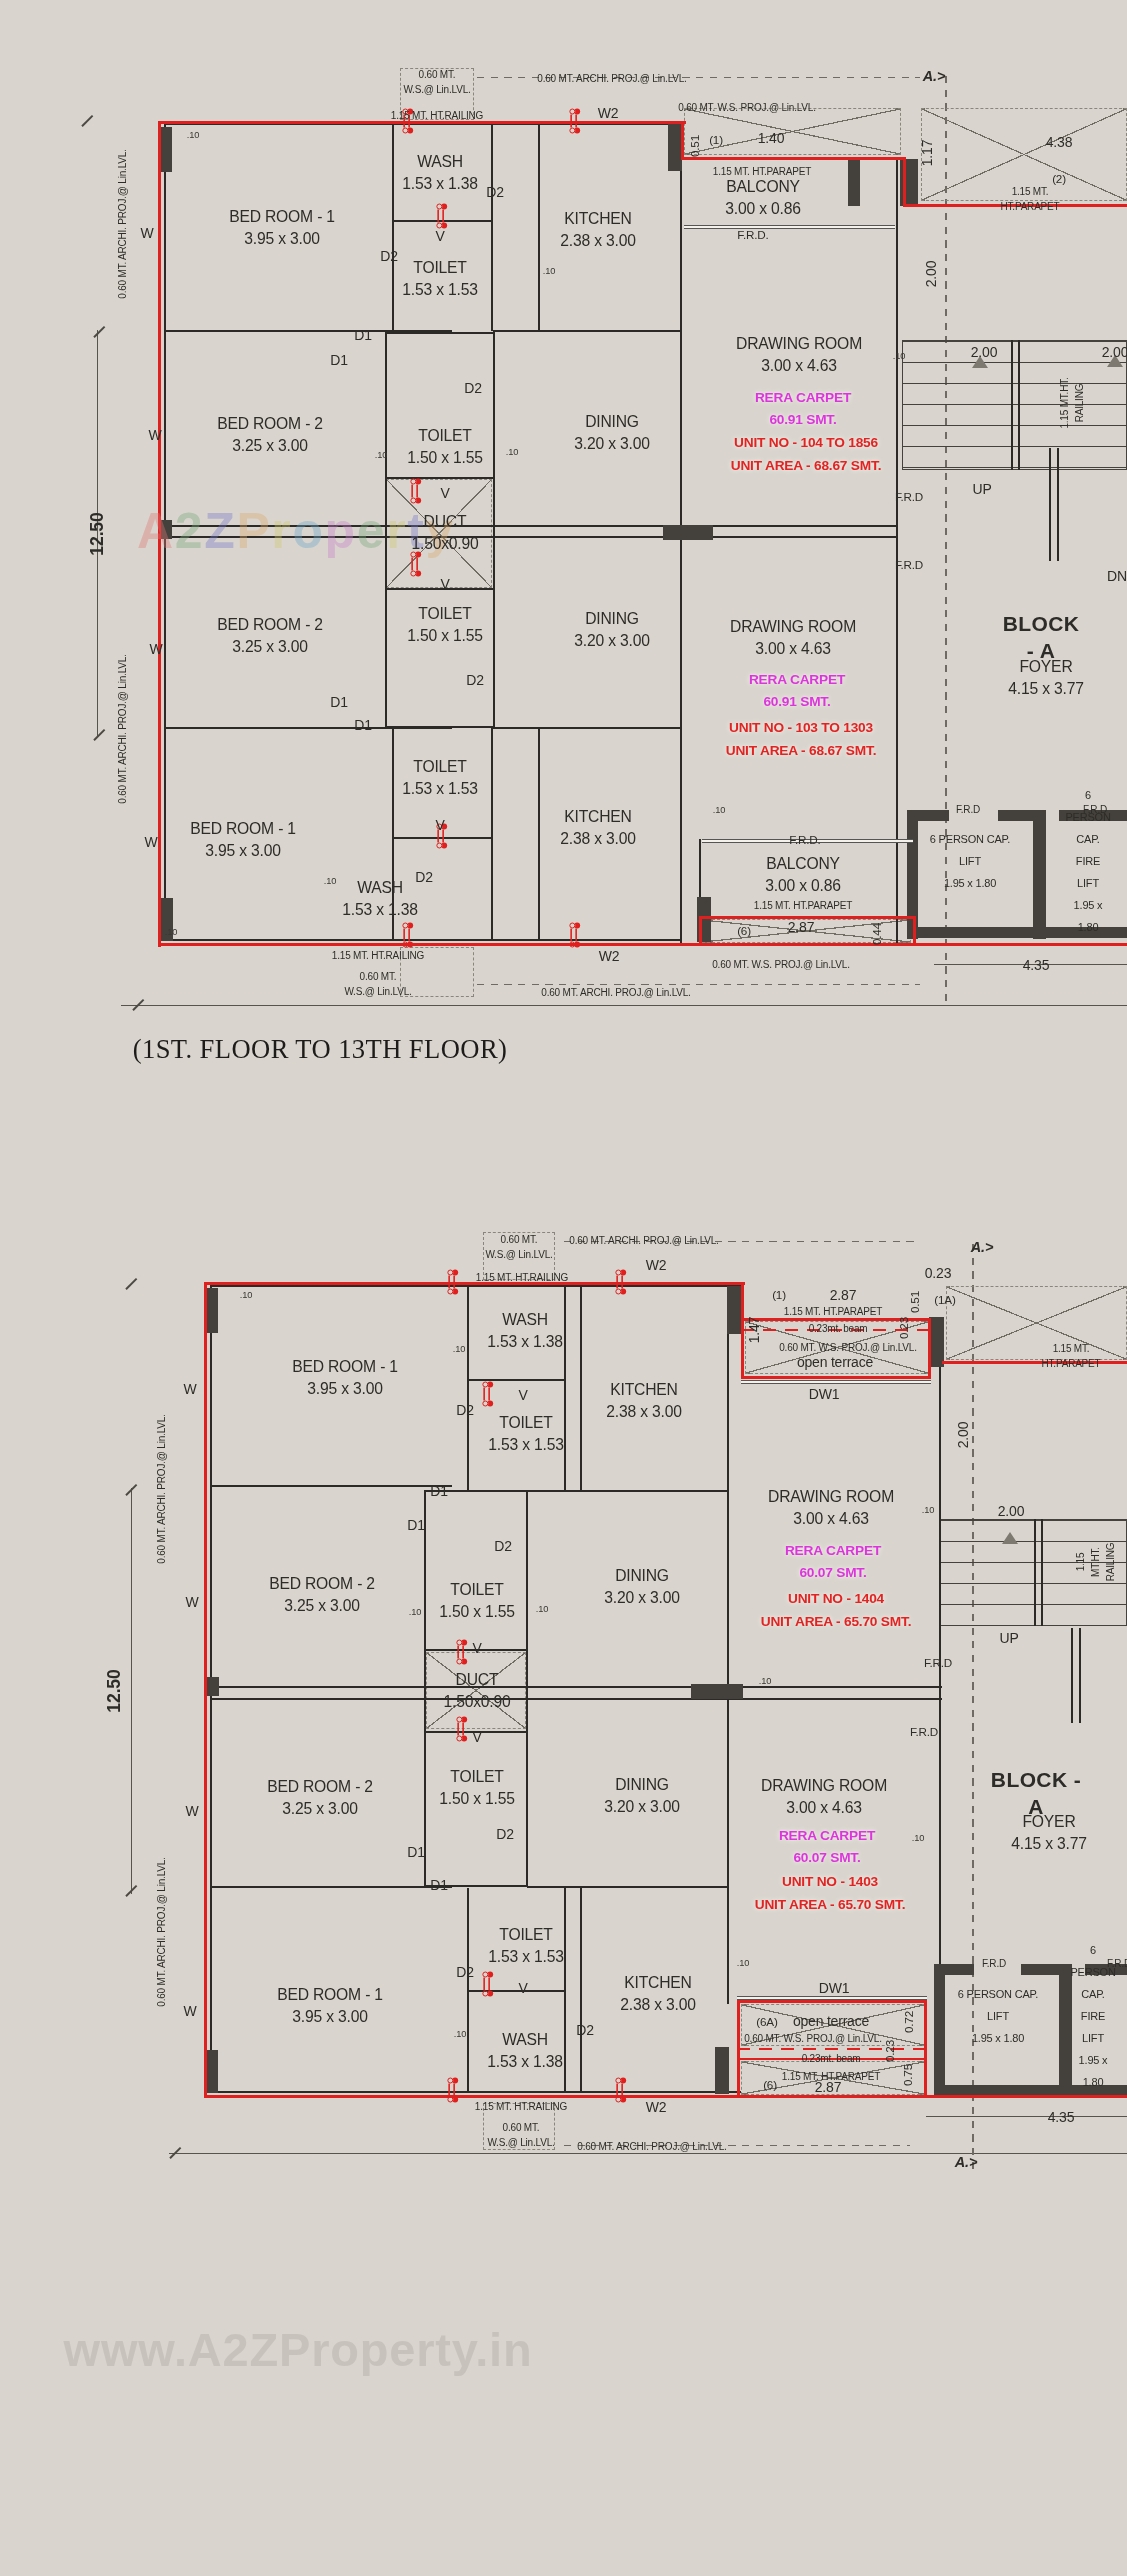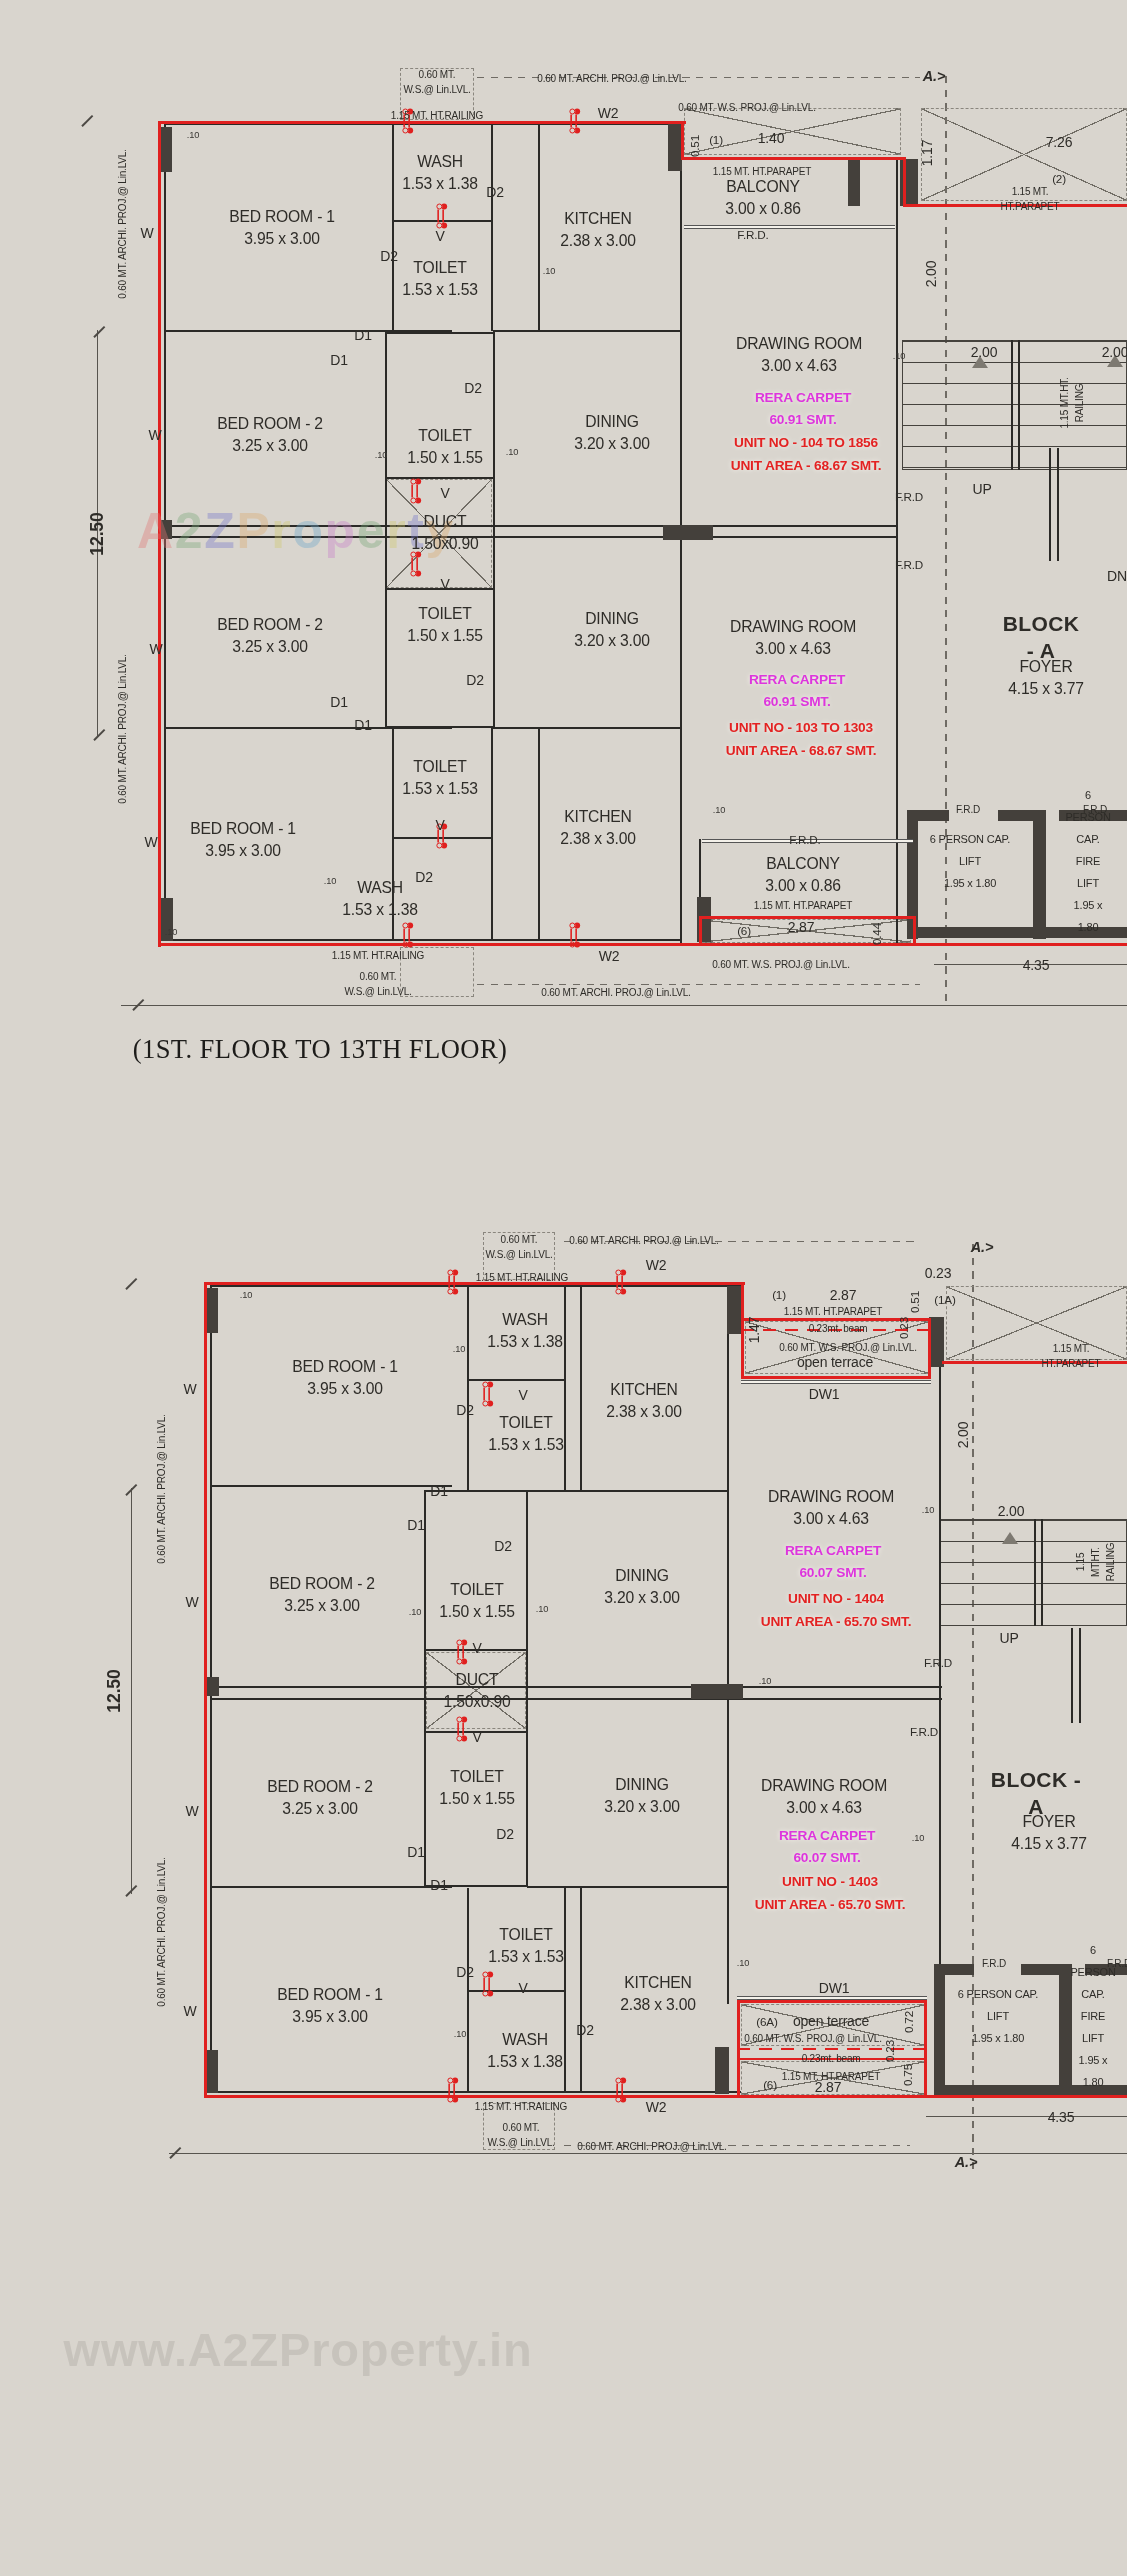--- a/index.html
+++ b/index.html
@@ -122,21 +122,21 @@
     <div class="lb s" style="left: 437px; top: 82px;">0.60 MT.
 W.S.@ Lin.LVL.</div>
     <div class="lb s" style="left: 437px; top: 115px;">1.15 MT. HT.RAILING</div>
     <div class="lb s" style="left: 612px; top: 78px;">0.60 MT. ARCHI. PROJ.@ Lin.LVL.</div>
     <div class="lb L" style="left: 608px; top: 113px;">W2</div>
     <div class="lb s" style="left: 747px; top: 107px;">0.60 MT. W.S. PROJ.@ Lin.LVL.</div>
     <div class="lb" style="left: 716px; top: 140px;">(1)</div>
     <div class="lb d" style="left: 771px; top: 138px;">1.40</div>
     <div class="lb rot" style="left: 695px; top: 146px;">0.51</div>
     <div class="lb d rot" style="left: 927px; top: 153px;">1.17</div>
-    <div class="lb d" style="left: 1059px; top: 142px;">7.26</div>
+    <div class="lb d" style="left: 1059px; top: 142px;">4.38</div>
     <div class="lb" style="left: 1059px; top: 179px;">(2)</div>
     <div class="lb s" style="left: 1030px; top: 199px;">1.15 MT. HT.PARAPET</div>
     <div class="lb s" style="left: 762px; top: 171px;">1.15 MT. HT.PARAPET</div>
     <div class="lb" style="left: 753px; top: 235px;">F.R.D.</div>
     <div class="lb d rot" style="left: 931px; top: 274px;">2.00</div>
     <div class="lb d" style="left: 984px; top: 352px;">2.00</div>
     <div class="lb d" style="left: 1115px; top: 352px;">2.00</div>
     <div class="lb s rot" style="left: 1072px; top: 403px;">1.15 MT.HT. RAILING</div>
     <div class="lb L" style="left: 982px; top: 489px;">UP</div>
     <div class="lb L" style="left: 1117px; top: 576px;">DN</div>

